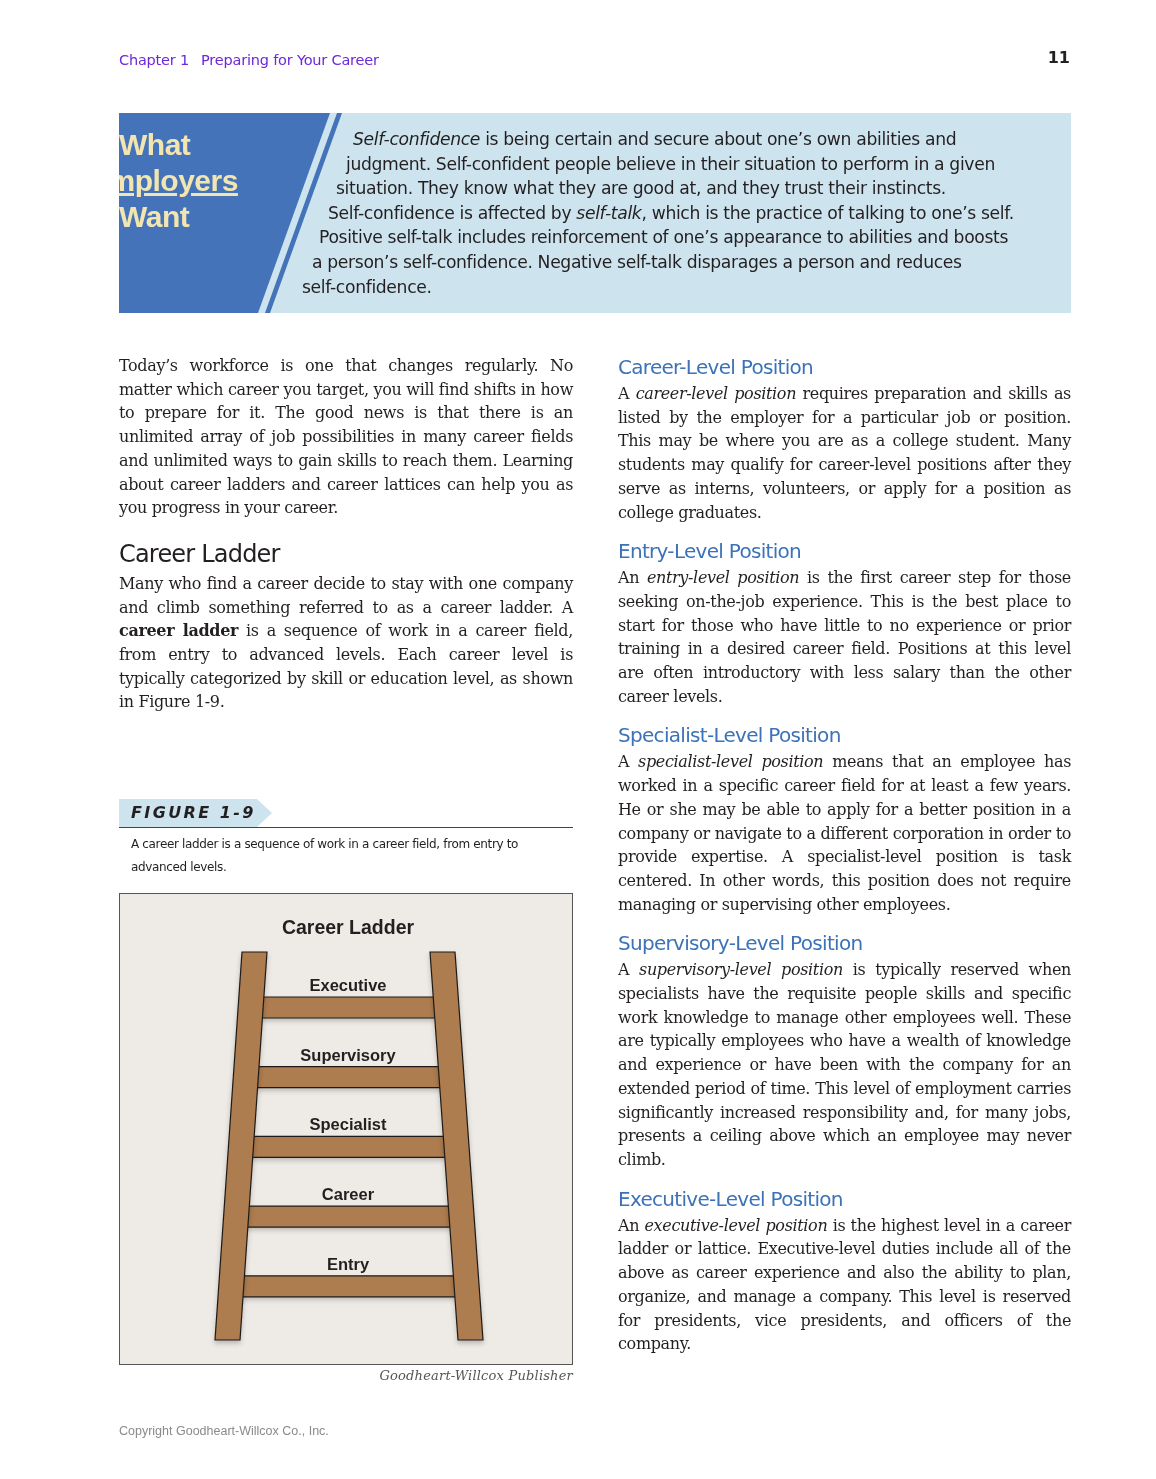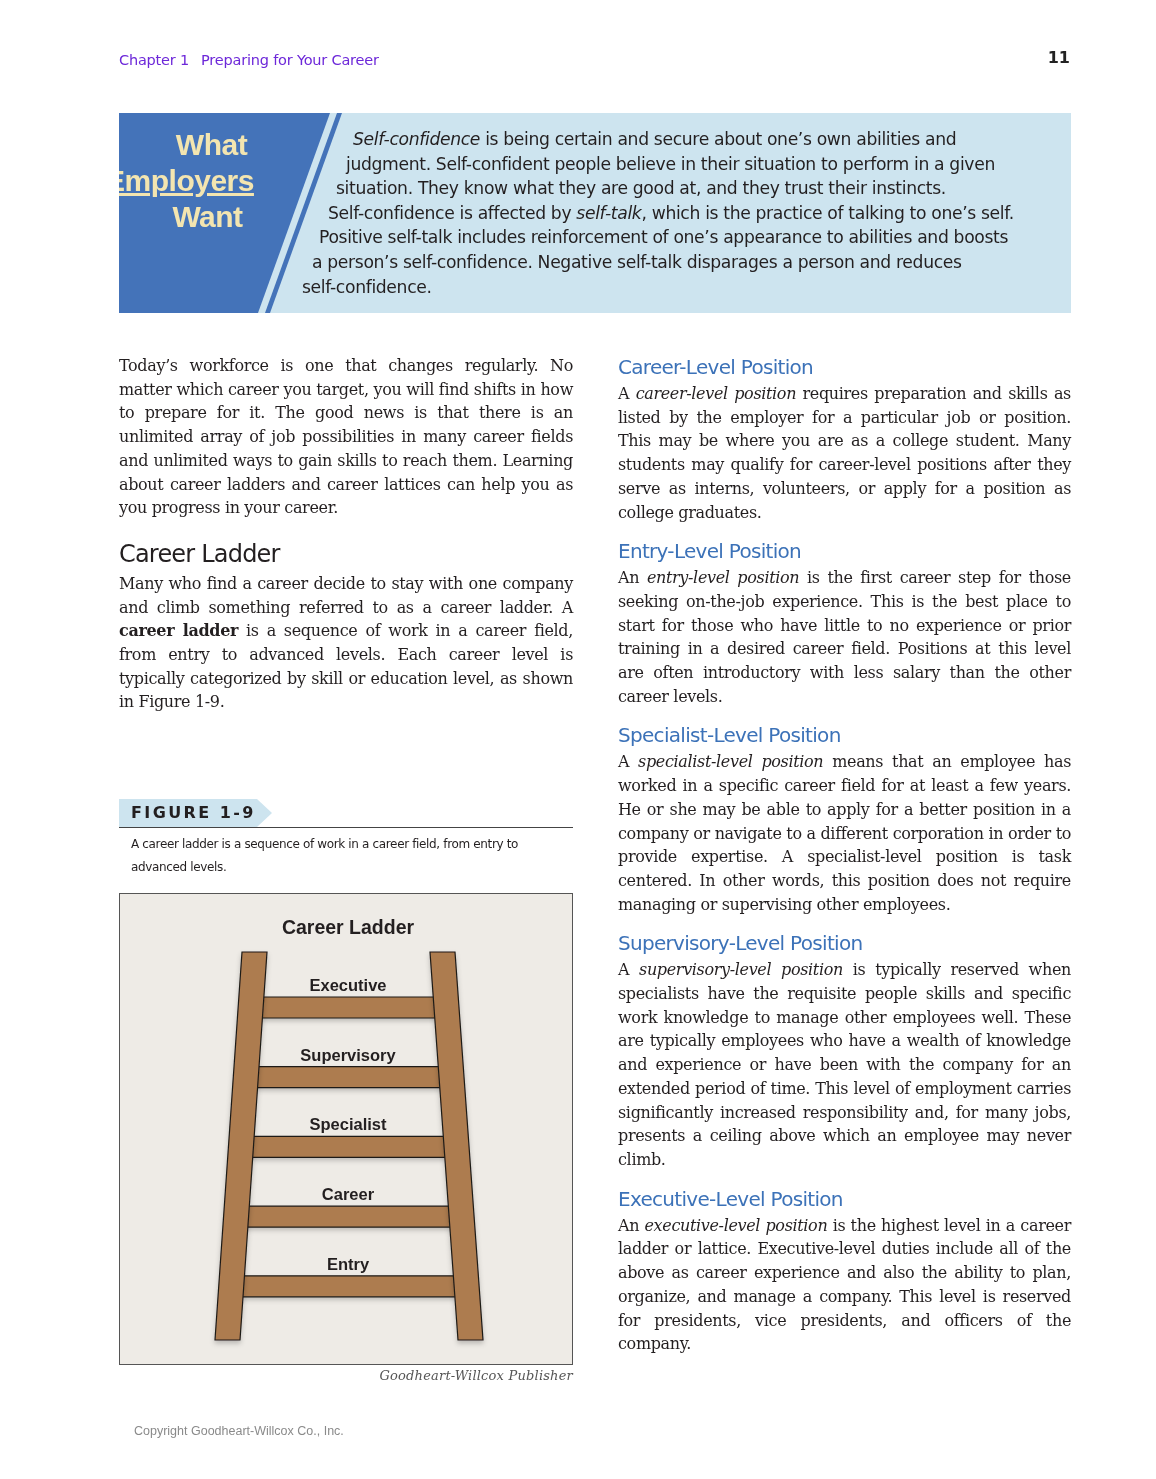--- a/index.html
+++ b/index.html
@@ -6,48 +6,48 @@
   html, body { width: 1156px; height: 1479px; background: #ffffff; }
   body { position: relative; font-family: "DejaVu Sans", sans-serif; color: #231f20; overflow: hidden; }
 
   .running-head { position: absolute; left: 119px; top: 52px; font-size: 14.5px; color: #6d28d9; font-family: "DejaVu Sans", sans-serif; letter-spacing: -0.2px; }
   .running-head .sep { display: inline-block; width: 12px; }
   .page-num { position: absolute; right: 86px; top: 48px; font-size: 16px; font-weight: bold; color: #222; }
 
   
   .banner { position: absolute; left: 119px; top: 113px; width: 952px; height: 200px; background: #cde4ef; overflow: hidden; }
   .banner svg.bg { position: absolute; left: 0; top: 0; }
-  .banner-title { position: absolute; left: 0; top: 14px; width: 185px; text-align: center; color: #f3e5b0; font-weight: bold; font-size: 30px; line-height: 36px; font-family: "Liberation Sans", sans-serif; letter-spacing: -0.5px; }
+  .banner-title { position: absolute; left: 0; top: 14px; width: 185px; text-align: left; color: #f3e5b0; font-weight: bold; font-size: 30px; line-height: 36px; font-family: "Liberation Sans", sans-serif; letter-spacing: -0.5px; }
   .banner-title div:nth-child(1) { padding-right: 0; }
   .banner-title div:nth-child(2) { margin-right: 34px; margin-left: -30px; text-decoration: underline; }
   .banner-title div:nth-child(3) { margin-right: 8px; }
   .banner-text { position: absolute; top: 14px; left: 0; width: 952px; font-size: 17.2px; line-height: 24.6px; color: #231f20; font-family: "DejaVu Sans", sans-serif; letter-spacing: -0.35px; }
   .banner-text .ln { position: absolute; white-space: nowrap; }
   .banner-text em { font-style: italic; }
 
   
   .col { position: absolute; font-family: "DejaVu Serif", serif; font-size: 16px; line-height: 23.7px; color: #231f20; text-align: justify; }
   .col-left { left: 119px; top: 354px; width: 454px; }
   .col-right { left: 618px; top: 354px; width: 453px; }
   .para { hyphens: manual; letter-spacing: -0.35px; }
   .h2 { font-family: "DejaVu Sans", sans-serif; font-size: 24px; color: #231f20; font-weight: normal; letter-spacing: -0.8px; margin-top: 19px; margin-bottom: 3px; line-height: 30px; }
   .h3 { font-family: "DejaVu Sans", sans-serif; font-size: 20px; color: #3c72b8; font-weight: normal; letter-spacing: -0.7px; line-height: 26px; margin-bottom: 2px; }
   .sec { margin-bottom: 14px; }
   .sec:first-child .h3 { margin-top: 0; }
 
   
-  .fig-label-wrap { position: absolute; left: 119px; top: 799px; width: 454px; height: 29px; border-bottom: 1.3px solid #444; }
+  .fig-label-wrap { position: absolute; left: 119px; top: 799px; width: 454px; height: 29px; border-bottom: 1.3px solid #444; font-style: italic; }
   .fig-label { position: absolute; left: 0; top: 0; height: 28px; width: 153px; background: #cde4ef; clip-path: polygon(0 0, 138px 0, 153px 14px, 138px 28px, 0 28px); }
   .fig-label span { position: absolute; left: 12px; top: 4px; font-family: "DejaVu Sans", sans-serif; font-weight: bold; font-size: 16px; letter-spacing: 2.4px; color: #231f20; }
   .fig-caption { position: absolute; left: 131px; top: 833px; width: 440px; font-family: "DejaVu Sans", sans-serif; font-size: 12px; line-height: 22.5px; color: #231f20; letter-spacing: -0.35px; }
 
   .fig-box { position: absolute; left: 119px; top: 893px; width: 454px; height: 472px; background: #eeebe6; border: 1.5px solid #555; }
   .fig-box svg { position: absolute; left: 0; top: 0; }
   .credit { position: absolute; right: 583px; top: 1368px; font-family: "DejaVu Serif", serif; font-style: italic; font-size: 13px; color: #555; letter-spacing: 0.2px; }
-  .copyright { position: absolute; left: 134px; top: 1424px; font-family: "Liberation Sans", sans-serif; font-size: 12.5px; color: #8a8a8a; }
+  .copyright { position: absolute; left: 119px; top: 1424px; font-family: "Liberation Sans", sans-serif; font-size: 12.5px; color: #8a8a8a; }
 </style>
 </head>
 <body>
 
 <div class="running-head">
   <span>Chapter 1</span><span class="sep"></span><span>Preparing for Your Career</span>
 </div>
 <div class="page-num">11</div>
 
 <div class="banner">

